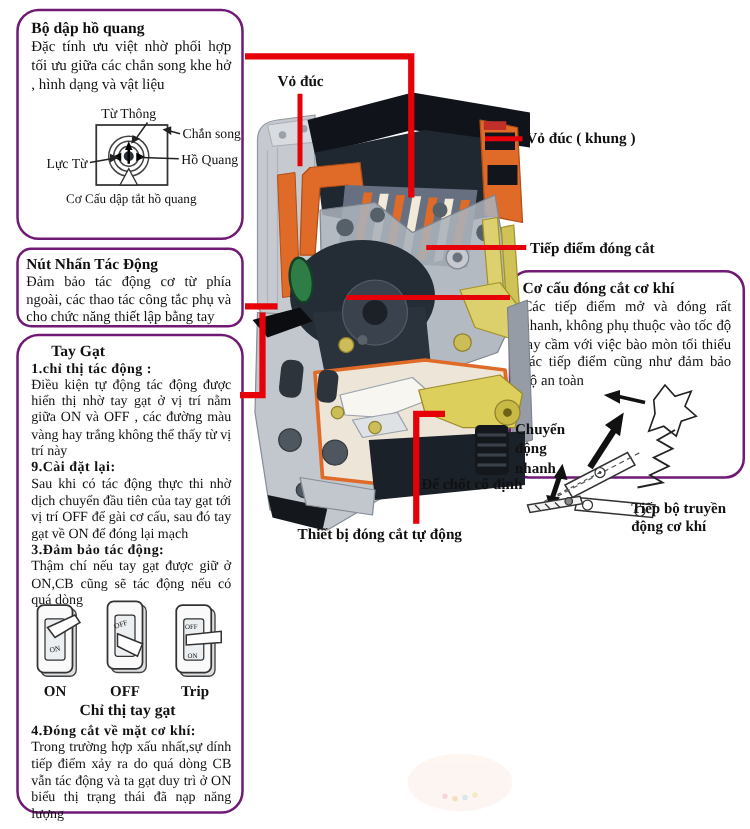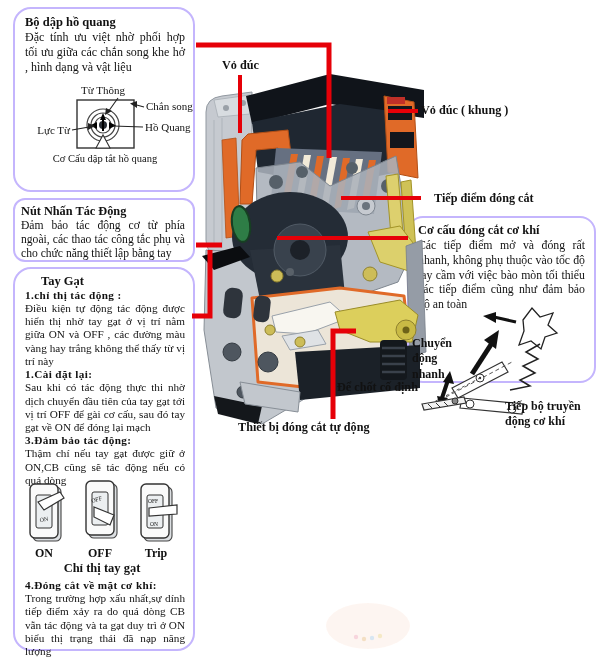--- a/index.html
+++ b/index.html
@@ -1,21 +1,21 @@
 <!DOCTYPE html>
 <html><head>
 <meta charset="utf-8">
 <style>
   html,body{margin:0;padding:0;}
   body{
     width:600px;height:663px;position:relative;background:#ffffff;
     font-family:"Liberation Serif", serif;color:#111;overflow:hidden;
   }
   .box{
-    position:absolute;background:#fff;border:2px solid #c4b5fd;
+    position:absolute;background:#fff;border:2px solid #701a75;
     box-sizing:border-box;z-index:1;
   }
   .box .title{font-weight:bold;}
   .jtext{text-align:justify;}
   #arc-box{left:13px;top:7px;width:182px;height:185px;border-radius:18px;padding:6px 8px 0 10px;font-size:12px;line-height:1.22;}
   #arc-box .title{font-size:12.5px;}
   #push-box{left:13px;top:198px;width:182px;height:64px;border-radius:12px;padding:4px 8px 0 6px;font-size:11.6px;line-height:1.2;}
   #push-box .title{font-size:12.3px;}
   #handle-box{left:13px;top:267px;width:182px;height:384px;border-radius:18px;padding:5px 8px 0 10px;font-size:11.2px;line-height:1.18;}
   #handle-box .title{font-size:12.5px;margin-left:16px;}
@@ -40,37 +40,37 @@
 
 <div class="box" id="push-box">
   <div class="title">Nút Nhấn Tác Động</div>
   <div class="jtext">Đảm bảo tác động cơ từ phía ngoài, các thao tác công tắc phụ và cho chức năng thiết lập bằng tay</div>
 </div>
 
 <div class="box" id="handle-box">
   <div class="title">Tay Gạt</div>
   <div class="sec-h">1.chỉ thị tác động :</div>
   <div class="jtext">Điều kiện tự động tác động được hiển thị nhờ tay gạt ở vị trí nằm giữa ON và OFF , các đường màu vàng hay trắng không thể thấy từ vị trí này</div>
-  <div class="sec-h">1.Cài đặt lại:</div>
+  <div class="sec-h">9.Cài đặt lại:</div>
   <div class="jtext">Sau khi có tác động thực thi nhờ dịch chuyển đầu tiên của tay gạt tới vị trí OFF để gài cơ cấu, sau đó tay gạt về ON để đóng lại mạch</div>
   <div class="sec-h">3.Đảm bảo tác động:</div>
   <div class="jtext">Thậm chí nếu tay gạt được giữ ở ON,CB cũng sẽ tác động nếu có quá dòng</div>
   <div class="spacer"></div>
   <div class="sec-h">4.Đóng cắt về mặt cơ khí:</div>
   <div class="jtext">Trong trường hợp xấu nhất,sự dính tiếp điểm xảy ra do quá dòng CB vẫn tác động và ta gạt duy trì ở ON biểu thị trạng thái đã nạp năng lượng</div>
 </div>
 
 <div class="box" id="mech-box">
   <div class="title">Cơ cấu đóng cắt cơ khí</div>
   <div class="jtext">Các tiếp điểm mở và đóng rất nhanh, không phụ thuộc vào tốc độ tay cầm với việc bào mòn tối thiểu các tiếp điểm cũng như đảm bảo độ an toàn</div>
 </div>
 
 <div class="callout" style="left:222px;top:58px;">Vỏ đúc</div>
 <div class="callout" style="left:421px;top:103px;">Vỏ đúc ( khung )</div>
-<div class="callout" style="left:434px;top:191px;">Tiếp điểm đóng cắt</div>
+<div class="callout" style="left:424px;top:191px;">Tiếp điểm đóng cắt</div>
 <div class="callout" style="left:337px;top:380px;">Để chốt cố định</div>
 <div class="callout" style="left:238px;top:420px;">Thiết bị đóng cắt tự động</div>
 <div class="inlabel" style="left:412px;top:336px;width:58px;">Chuyển động nhanh</div>
 <div class="inlabel" style="left:505px;top:399px;width:90px;">Tiếp bộ truyền động cơ khí</div>
 
 <svg id="art" width="600" height="663" viewBox="0 0 600 663">
 
   <g opacity="0.55">
     <ellipse cx="368" cy="626" rx="42" ry="23" fill="#fdeee6"></ellipse>
     <circle cx="356" cy="637" r="2.2" fill="#f2b4c2"></circle>

